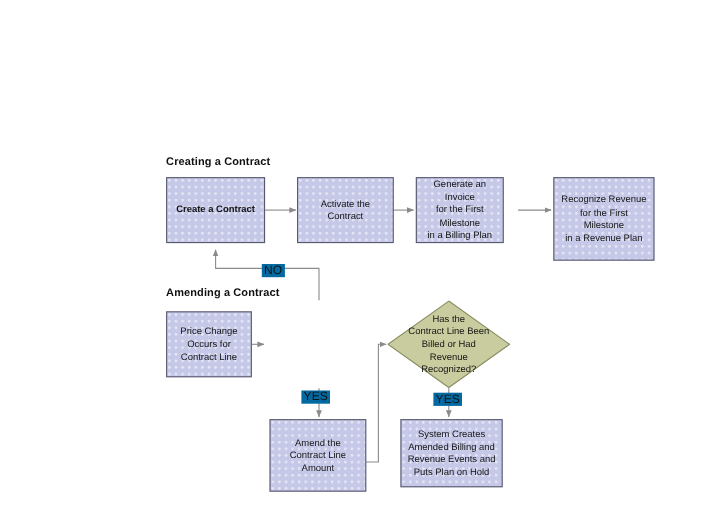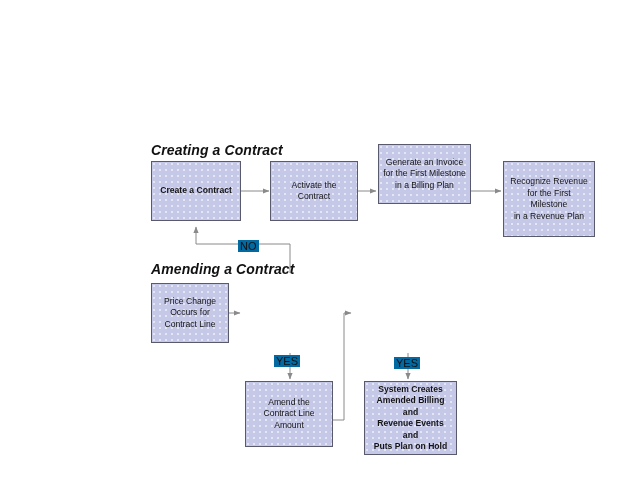--- a/index.html
+++ b/index.html
@@ -26,26 +26,25 @@
   svg.flow-canvas {
     position: absolute;
     left: 0;
     top: 0;
     width: 640px;
     height: 480px;
   }
   
   .section-heading {
     position: absolute;
-    font-size: 14px;
+    font-size: 10px;
     font-weight: bold;
     color: #111111;
     letter-spacing: 0.1px;
     white-space: nowrap;
-    font-style: italic;
   }
   #heading-creating { left: 151px; top: 142px; }
   #heading-amending { left: 151px; top: 261px; }
 
   
   .process-box {
     position: absolute;
     box-sizing: border-box;
     background-color: #c6c8e8;
     background-image:
@@ -138,39 +137,45 @@
   <div class="section-heading" id="heading-amending">Amending a Contract</div>
 
   <div class="process-box" style="left:151px; top:161px; width:90px; height:60px;font-weight:bold;">
     <span class="box-text">Create a Contract</span>
   </div>
 
   <div class="process-box" style="left:270px; top:161px; width:88px; height:60px;">
     <span class="box-text">Activate the<br>Contract</span>
   </div>
 
-  <div class="process-box" style="left:378px; top:144px; width:93px; height:60px;">
+  <div class="process-box" style="left:378px; top:161px; width:80px; height:60px;">
     <span class="box-text">Generate an Invoice<br>for the First Milestone<br>in a Billing Plan</span>
   </div>
 
   <div class="process-box" style="left:503px; top:161px; width:92px; height:76px;">
     <span class="box-text">Recognize Revenue<br>for the First Milestone<br>in a Revenue Plan</span>
   </div>
 
   <div class="process-box" style="left:151px; top:283px; width:78px; height:60px;">
     <span class="box-text">Price Change<br>Occurs for<br>Contract Line</span>
   </div>
 
 
+  <div class="diamond-wrap" style="left:352px; top:273px; width:112px; height:80px;">
+    <svg class="diamond-shape" width="112" height="80" viewBox="0 0 112 80" xmlns="http://www.w3.org/2000/svg">
+      <polygon points="56,0.7 111.3,40 56,79.3 0.7,40" fill="#c9cc9e" stroke="#8a8d63" stroke-width="1"></polygon>
+    </svg>
+    <div class="diamond-label">Has the<br>Contract Line Been<br>Billed or Had<br>Revenue<br>Recognized?</div>
+  </div>
 
   <div class="process-box" style="left:245px; top:381px; width:88px; height:66px;">
     <span class="box-text">Amend the<br>Contract Line<br>Amount</span>
   </div>
 
-  <div class="process-box" style="left:364px; top:381px; width:93px; height:74px;font-weight:bold;">
+  <div class="process-box" style="left:364px; top:381px; width:93px; height:62px;">
     <span class="box-text">System Creates<br>Amended Billing and<br>Revenue Events and<br>Puts Plan on Hold</span>
   </div>
 
   <div class="edge-label" id="label-no">NO</div>
 
   <div class="edge-label" id="label-yes-1">YES</div>
 
   <div class="edge-label" id="label-yes-2">YES</div>
 
 </div>

